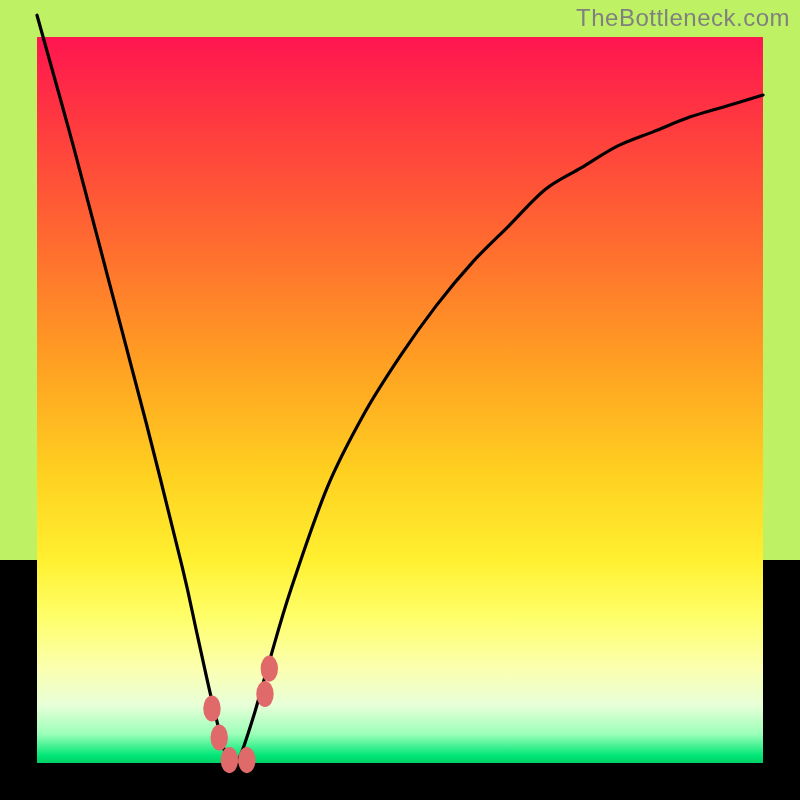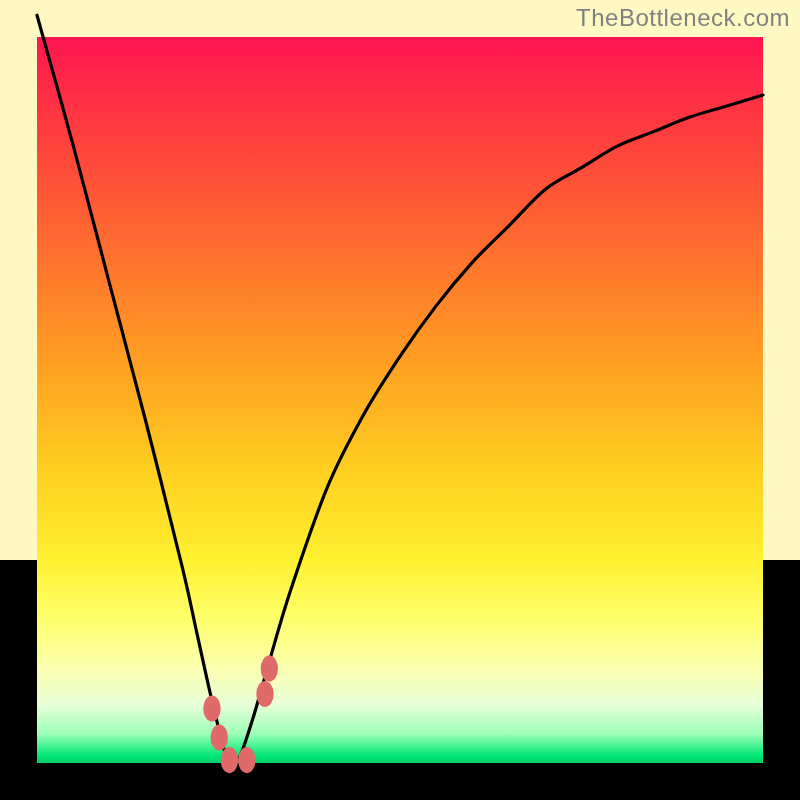--- a/index.html
+++ b/index.html
@@ -10,21 +10,21 @@
     background: #000;
     overflow: hidden;
     font-family: Arial, Helvetica, sans-serif;
   }
   .frame {
     position: absolute;
     left: 0;
     top: 0;
     width: 800px;
     height: 560px;
-    background: #fef9c3;
+    background: #bef264;
   }
   .plot {
     position: absolute;
     left: 37px;
     top: 37px;
     width: 726px;
     height: 726px;
     background: linear-gradient(to bottom,
       #ff1550 0%,
       #ff3a3f 12%,

